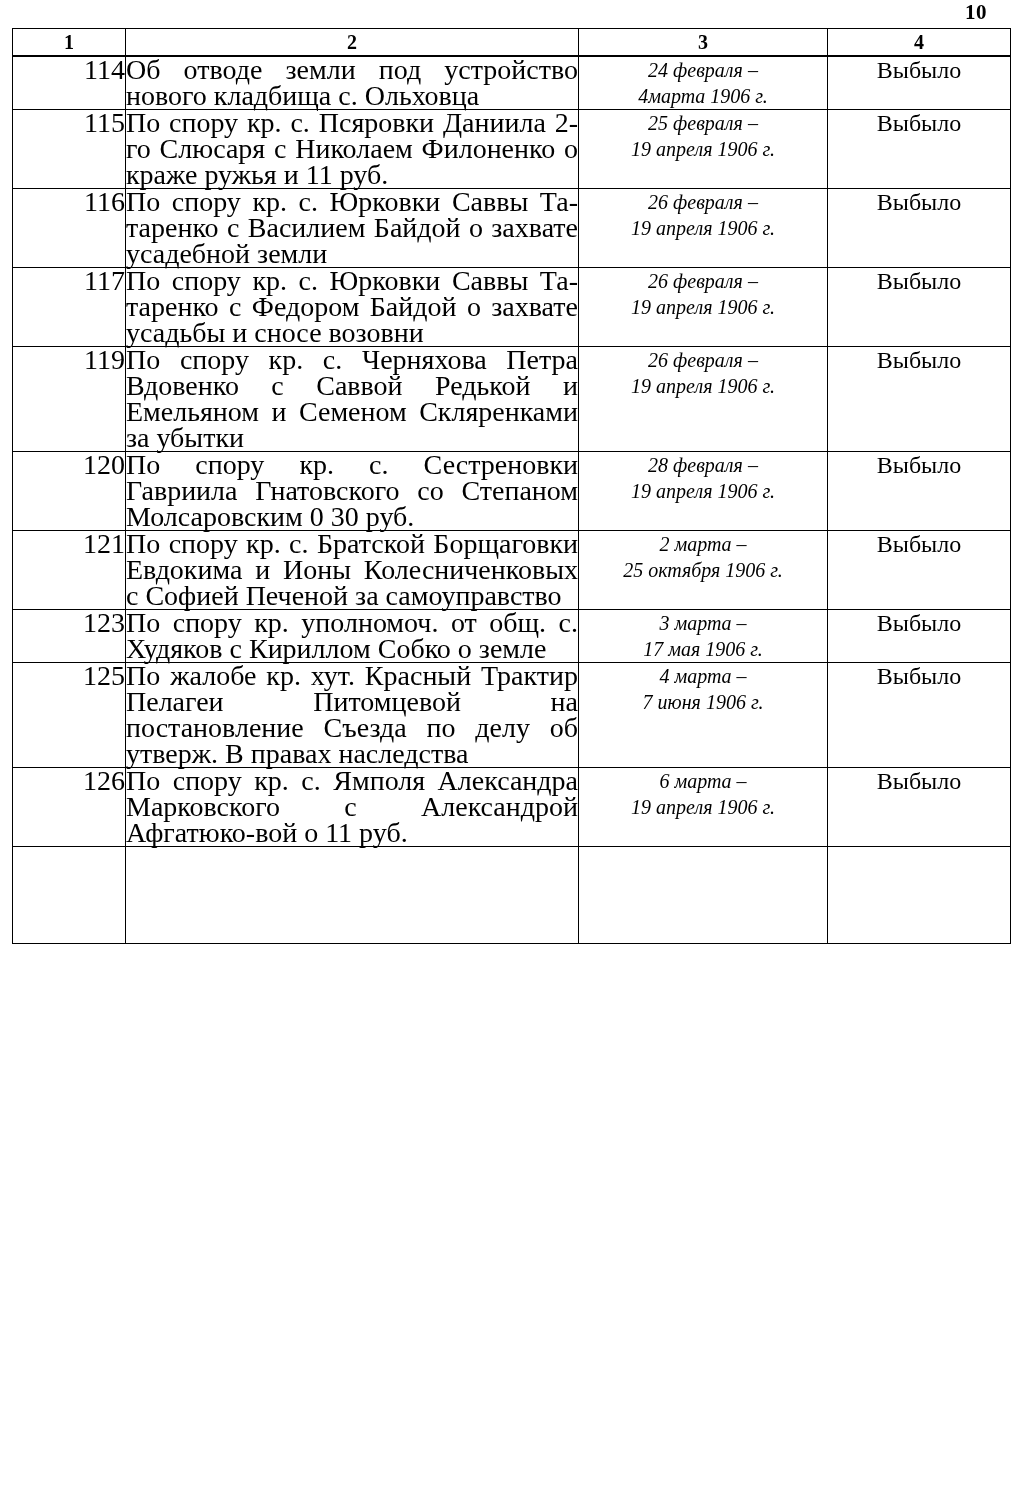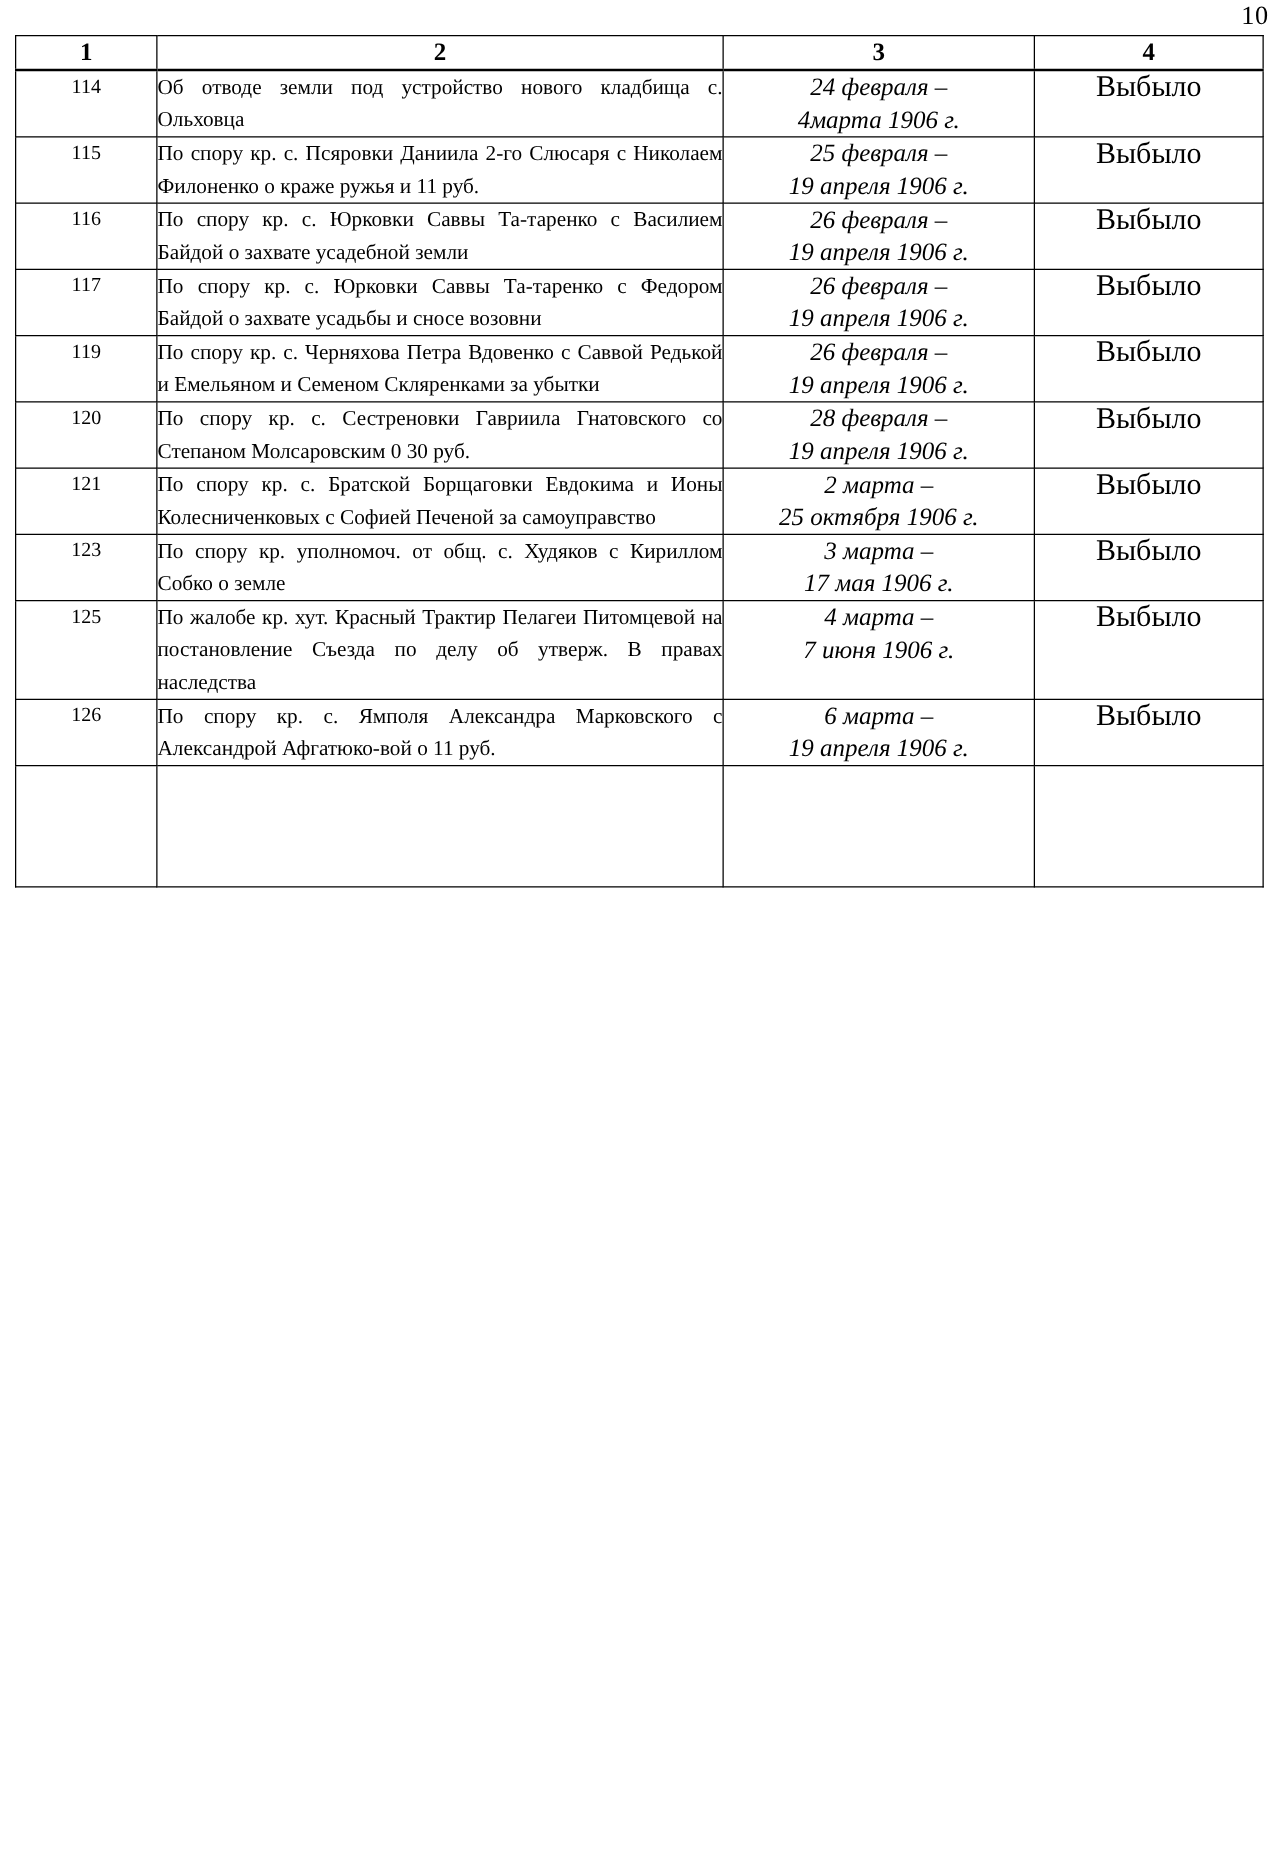--- a/index.html
+++ b/index.html
@@ -20,24 +20,24 @@
     position: absolute;
     left: 0;
     top: 0;
     width: 1024px;
     height: 1500px;
   }
 
   
   .page-number {
     position: absolute;
-    right: 9px;
+    right: 37px;
     top: 2px;
     font-size: 21px;
-    font-weight: 400;
+    font-weight: 700;
     letter-spacing: 0.5px;
     line-height: 1;
   }
 
   
   .doc-table-wrap {
     position: absolute;
     left: 12px;
     top: 28px;
     width: 998px;
@@ -67,30 +67,30 @@
     text-align: center;
     font-weight: 700;
     font-size: 20px;
     height: 26px;
     line-height: 26px;
     border-bottom: 2.2px solid #000;
   }
 
   
   td.col-num {
-    text-align: center;
-    font-size: 16px;
+    text-align: right;
+    font-size: 28px;
     font-weight: 400;
     padding-top: 16px;
     padding-bottom: 14px;
     line-height: 26px;
   }
 
   td.col-subject {
-    font-size: 17px;
+    font-size: 28px;
     line-height: 26px;
     padding: 16px 12px 14px 14px;
     text-align: justify;
     text-align-last: left;
     hyphens: manual;
   }
 
   td.col-dates {
     font-size: 20px;
     line-height: 26px;

